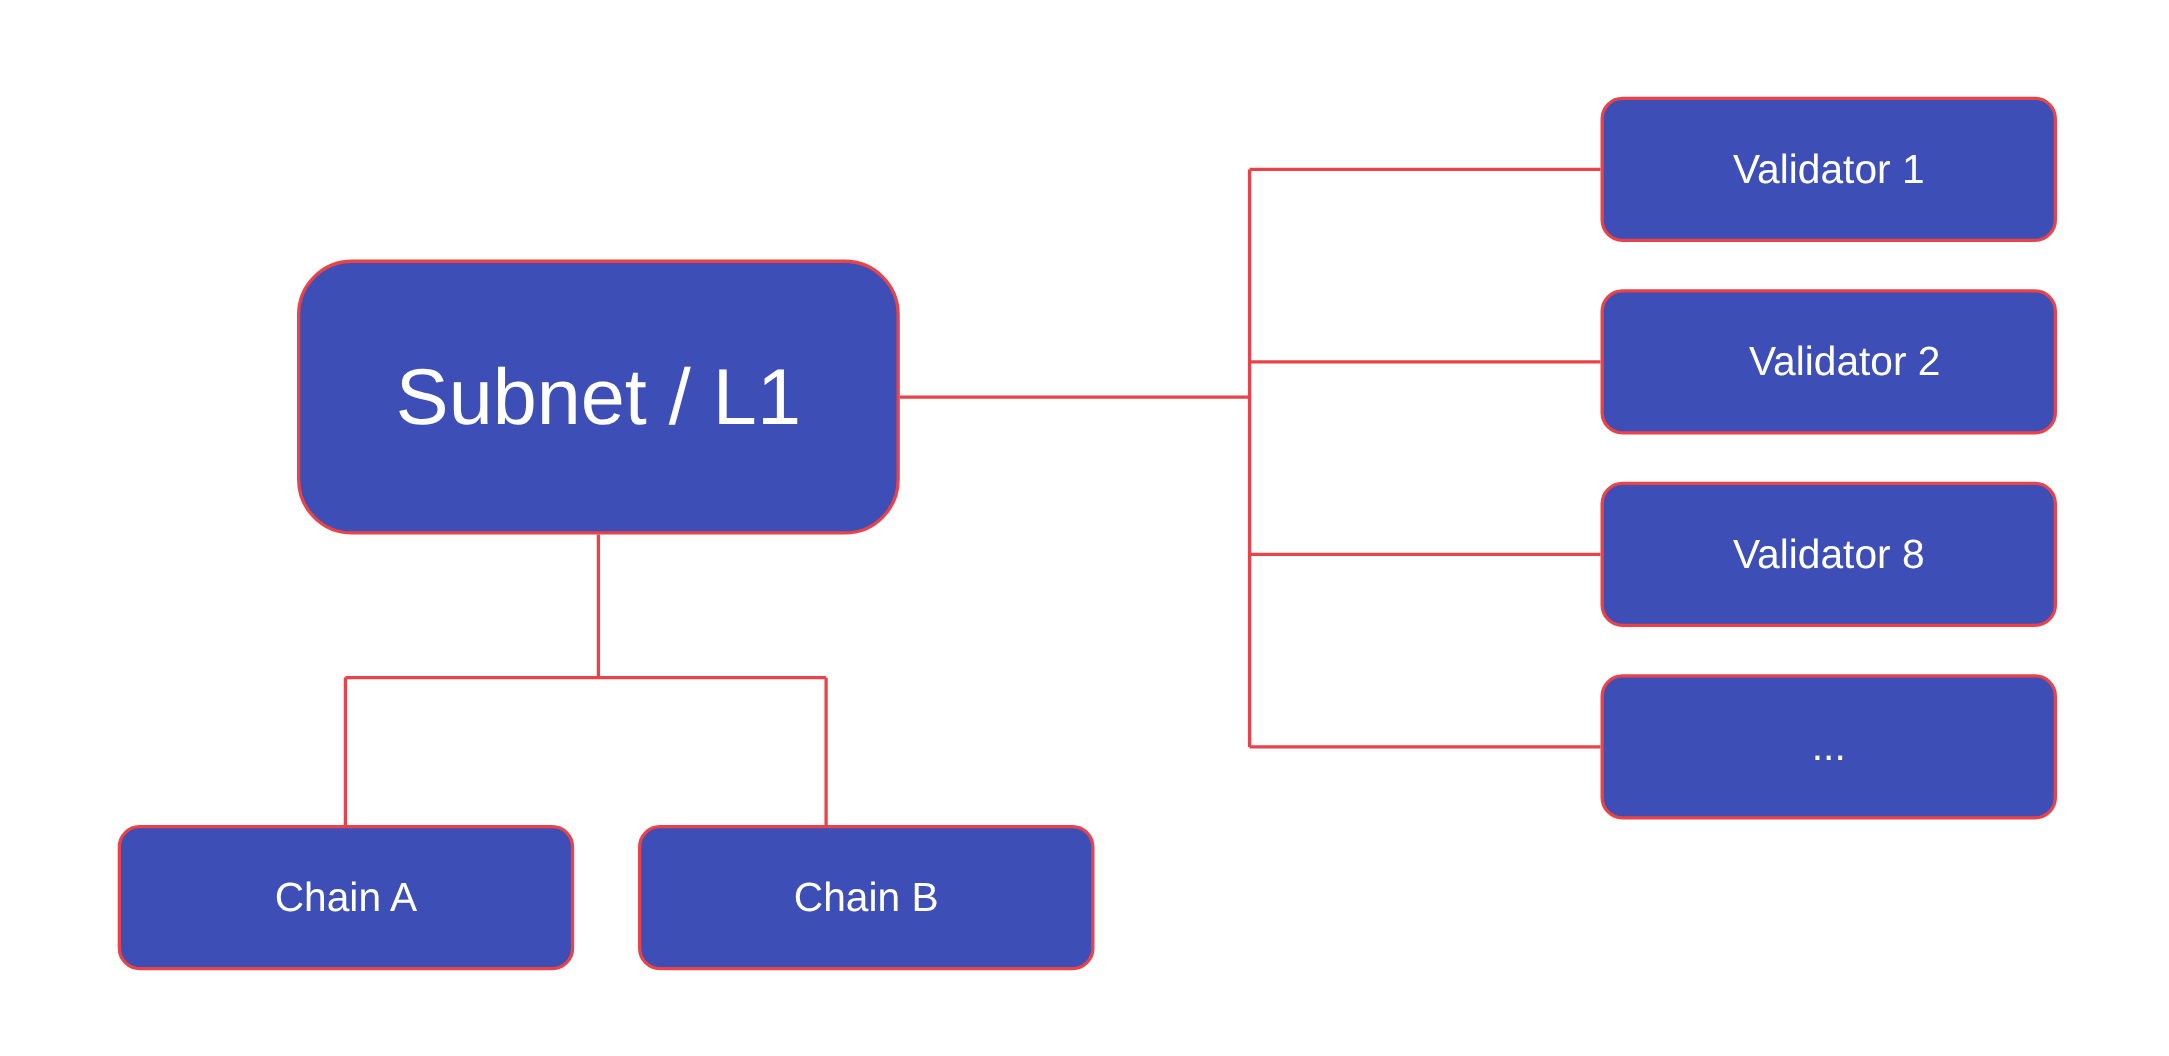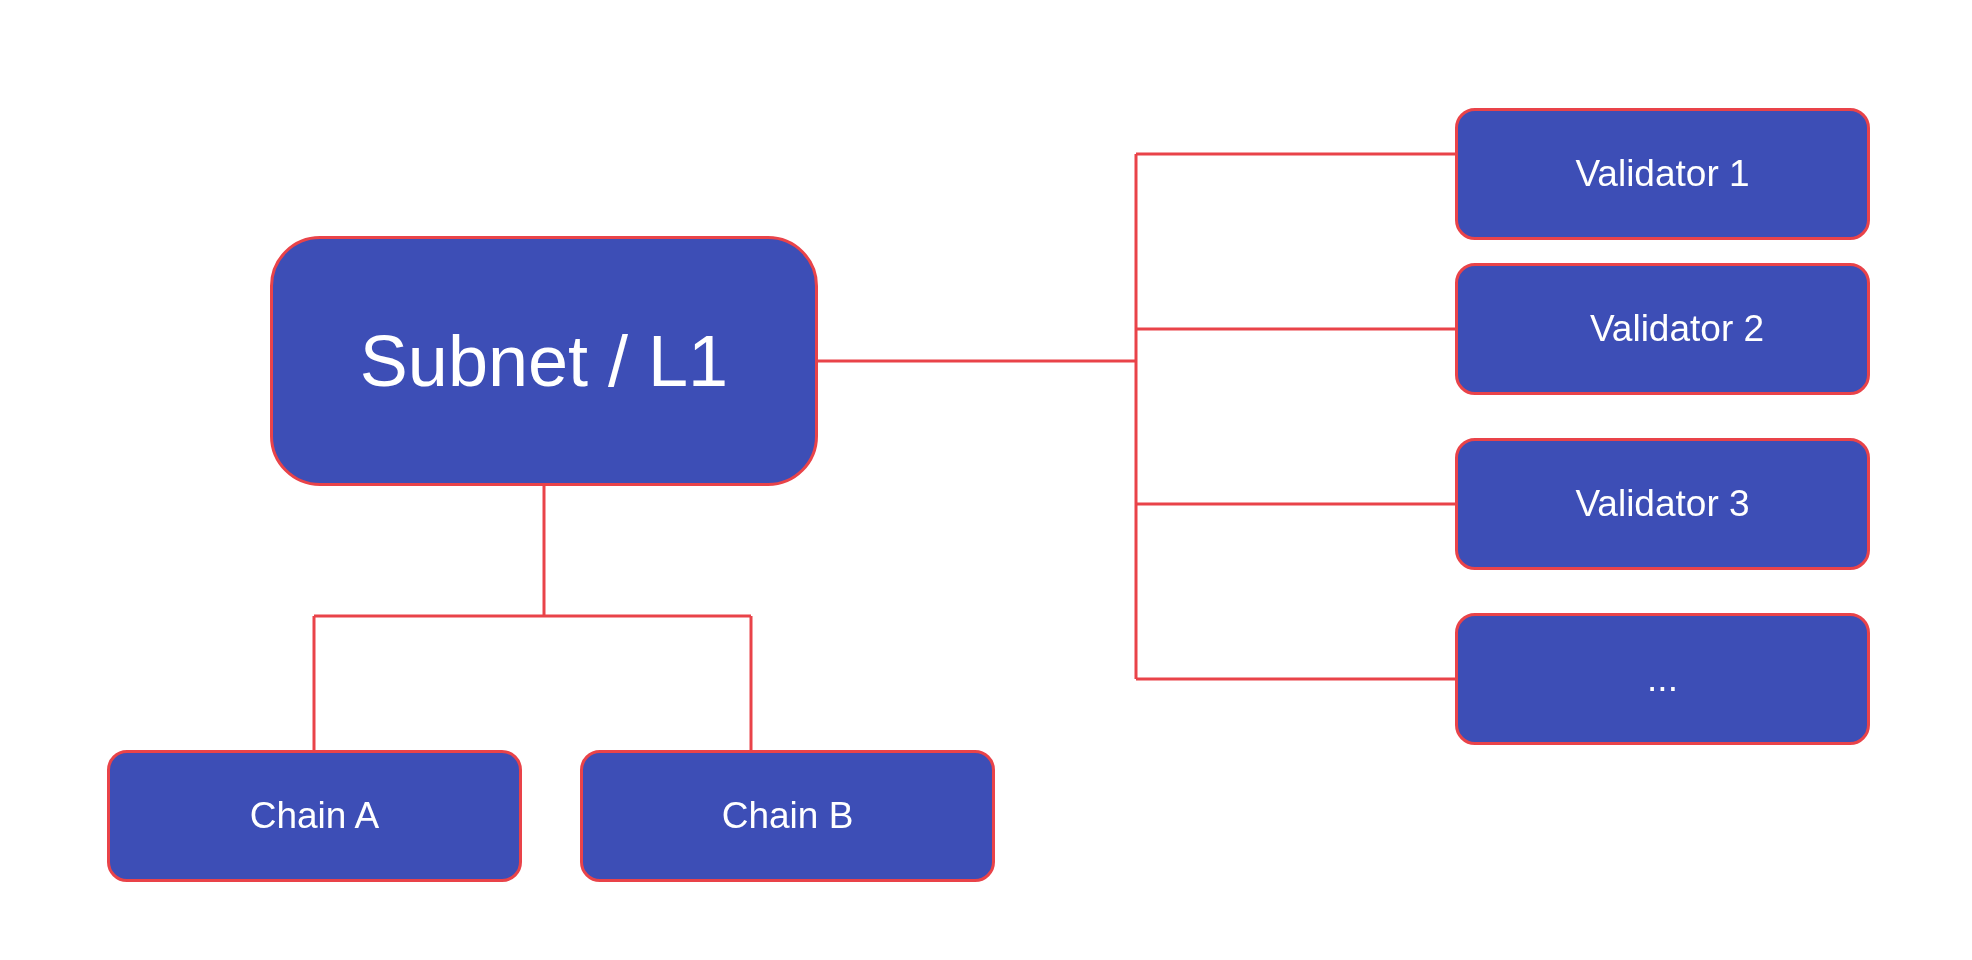--- a/index.html
+++ b/index.html
@@ -27,21 +27,21 @@
       text-align:center;
     }
     .node--root{
       left:270px;top:236px;width:548px;height:250px;
       border-radius:50px;font-size:72px;
     }
     .node--validator{
       left:1455px;width:415px;height:132px;
       border-radius:20px;font-size:37px;
     }
-    .node--v1{top:88px;margin-top:20px;}
+    .node--v1{top:88px;}
     .node--v2{top:263px;padding-left:29px;}
     .node--v3{top:438px;}
     .node--v4{top:613px;}
     .node--chain{
       top:750px;width:415px;height:132px;
       border-radius:20px;font-size:37px;
     }
     .node--chain-a{left:107px;}
     .node--chain-b{left:580px;}
   </style>
@@ -67,21 +67,21 @@
     <span>Subnet / L1</span>
   </div>
 
   <div class="node node--validator node--v1">
     <span>Validator 1</span>
   </div>
   <div class="node node--validator node--v2">
     <span>Validator 2</span>
   </div>
   <div class="node node--validator node--v3">
-    <span>Validator 3</span>
+    <span>Validator 8</span>
   </div>
   <div class="node node--validator node--v4">
     <span>...</span>
   </div>
 
   <div class="node node--chain node--chain-a">
     <span>Chain A</span>
   </div>
   <div class="node node--chain node--chain-b">
     <span>Chain B</span>

